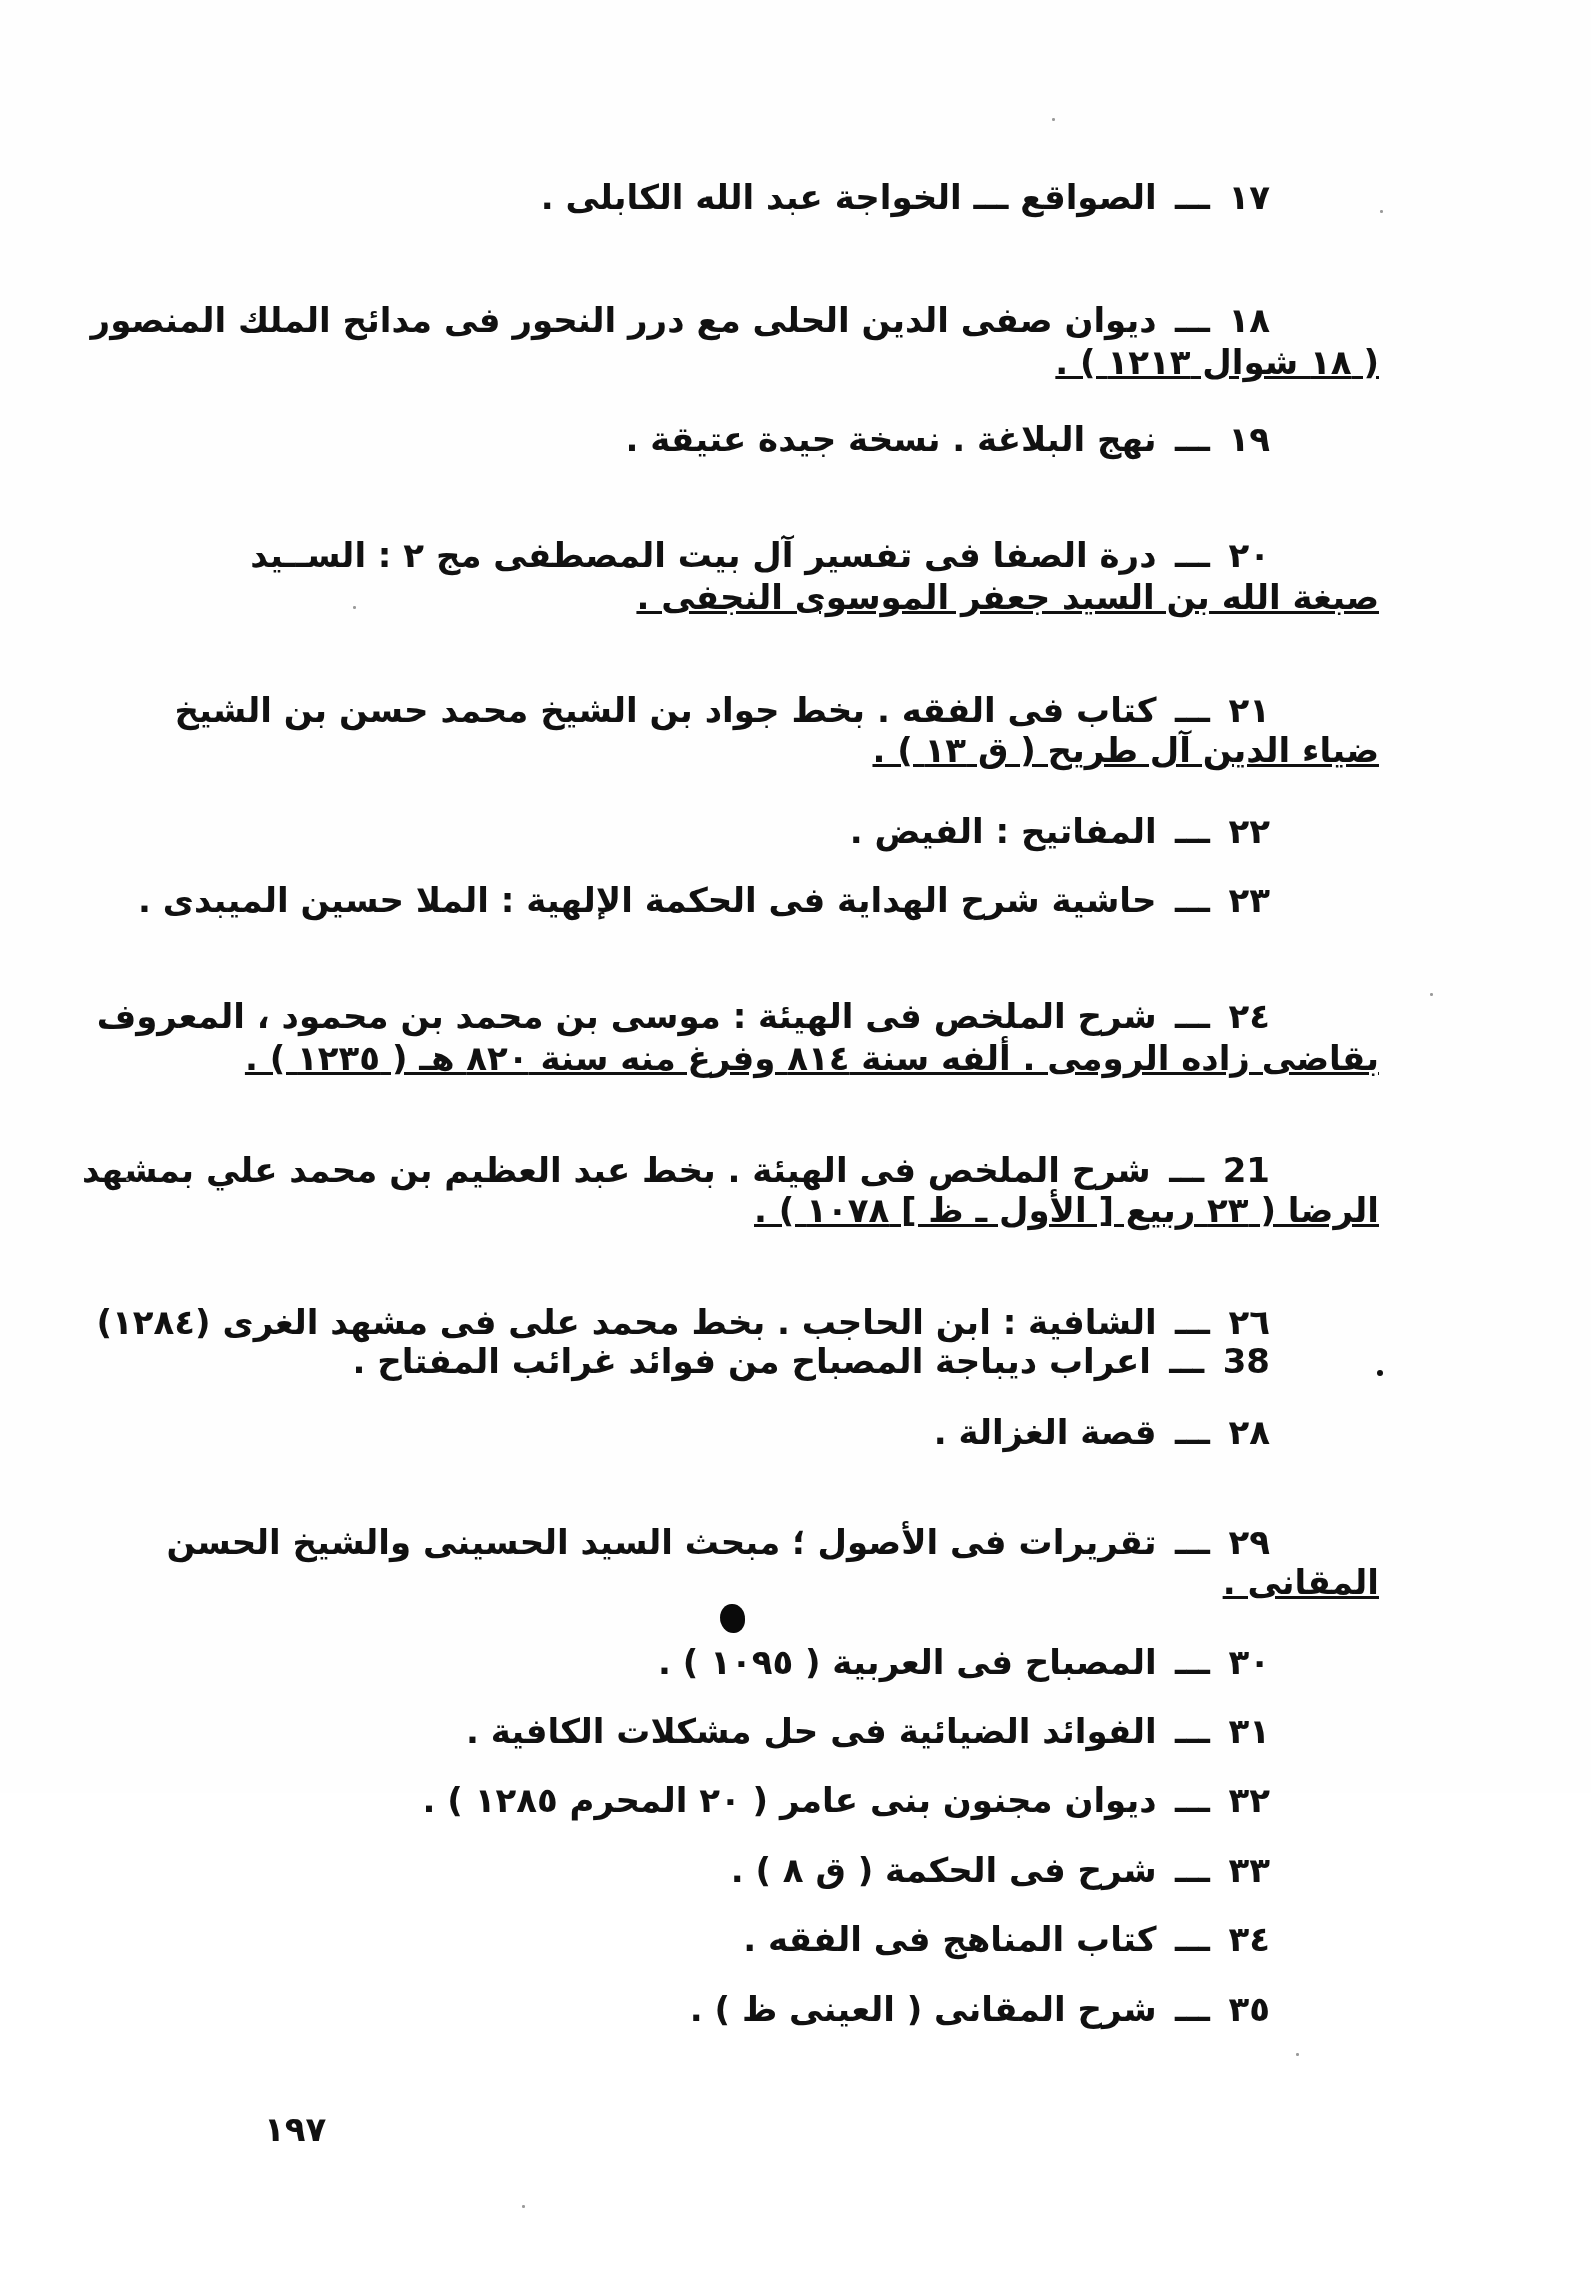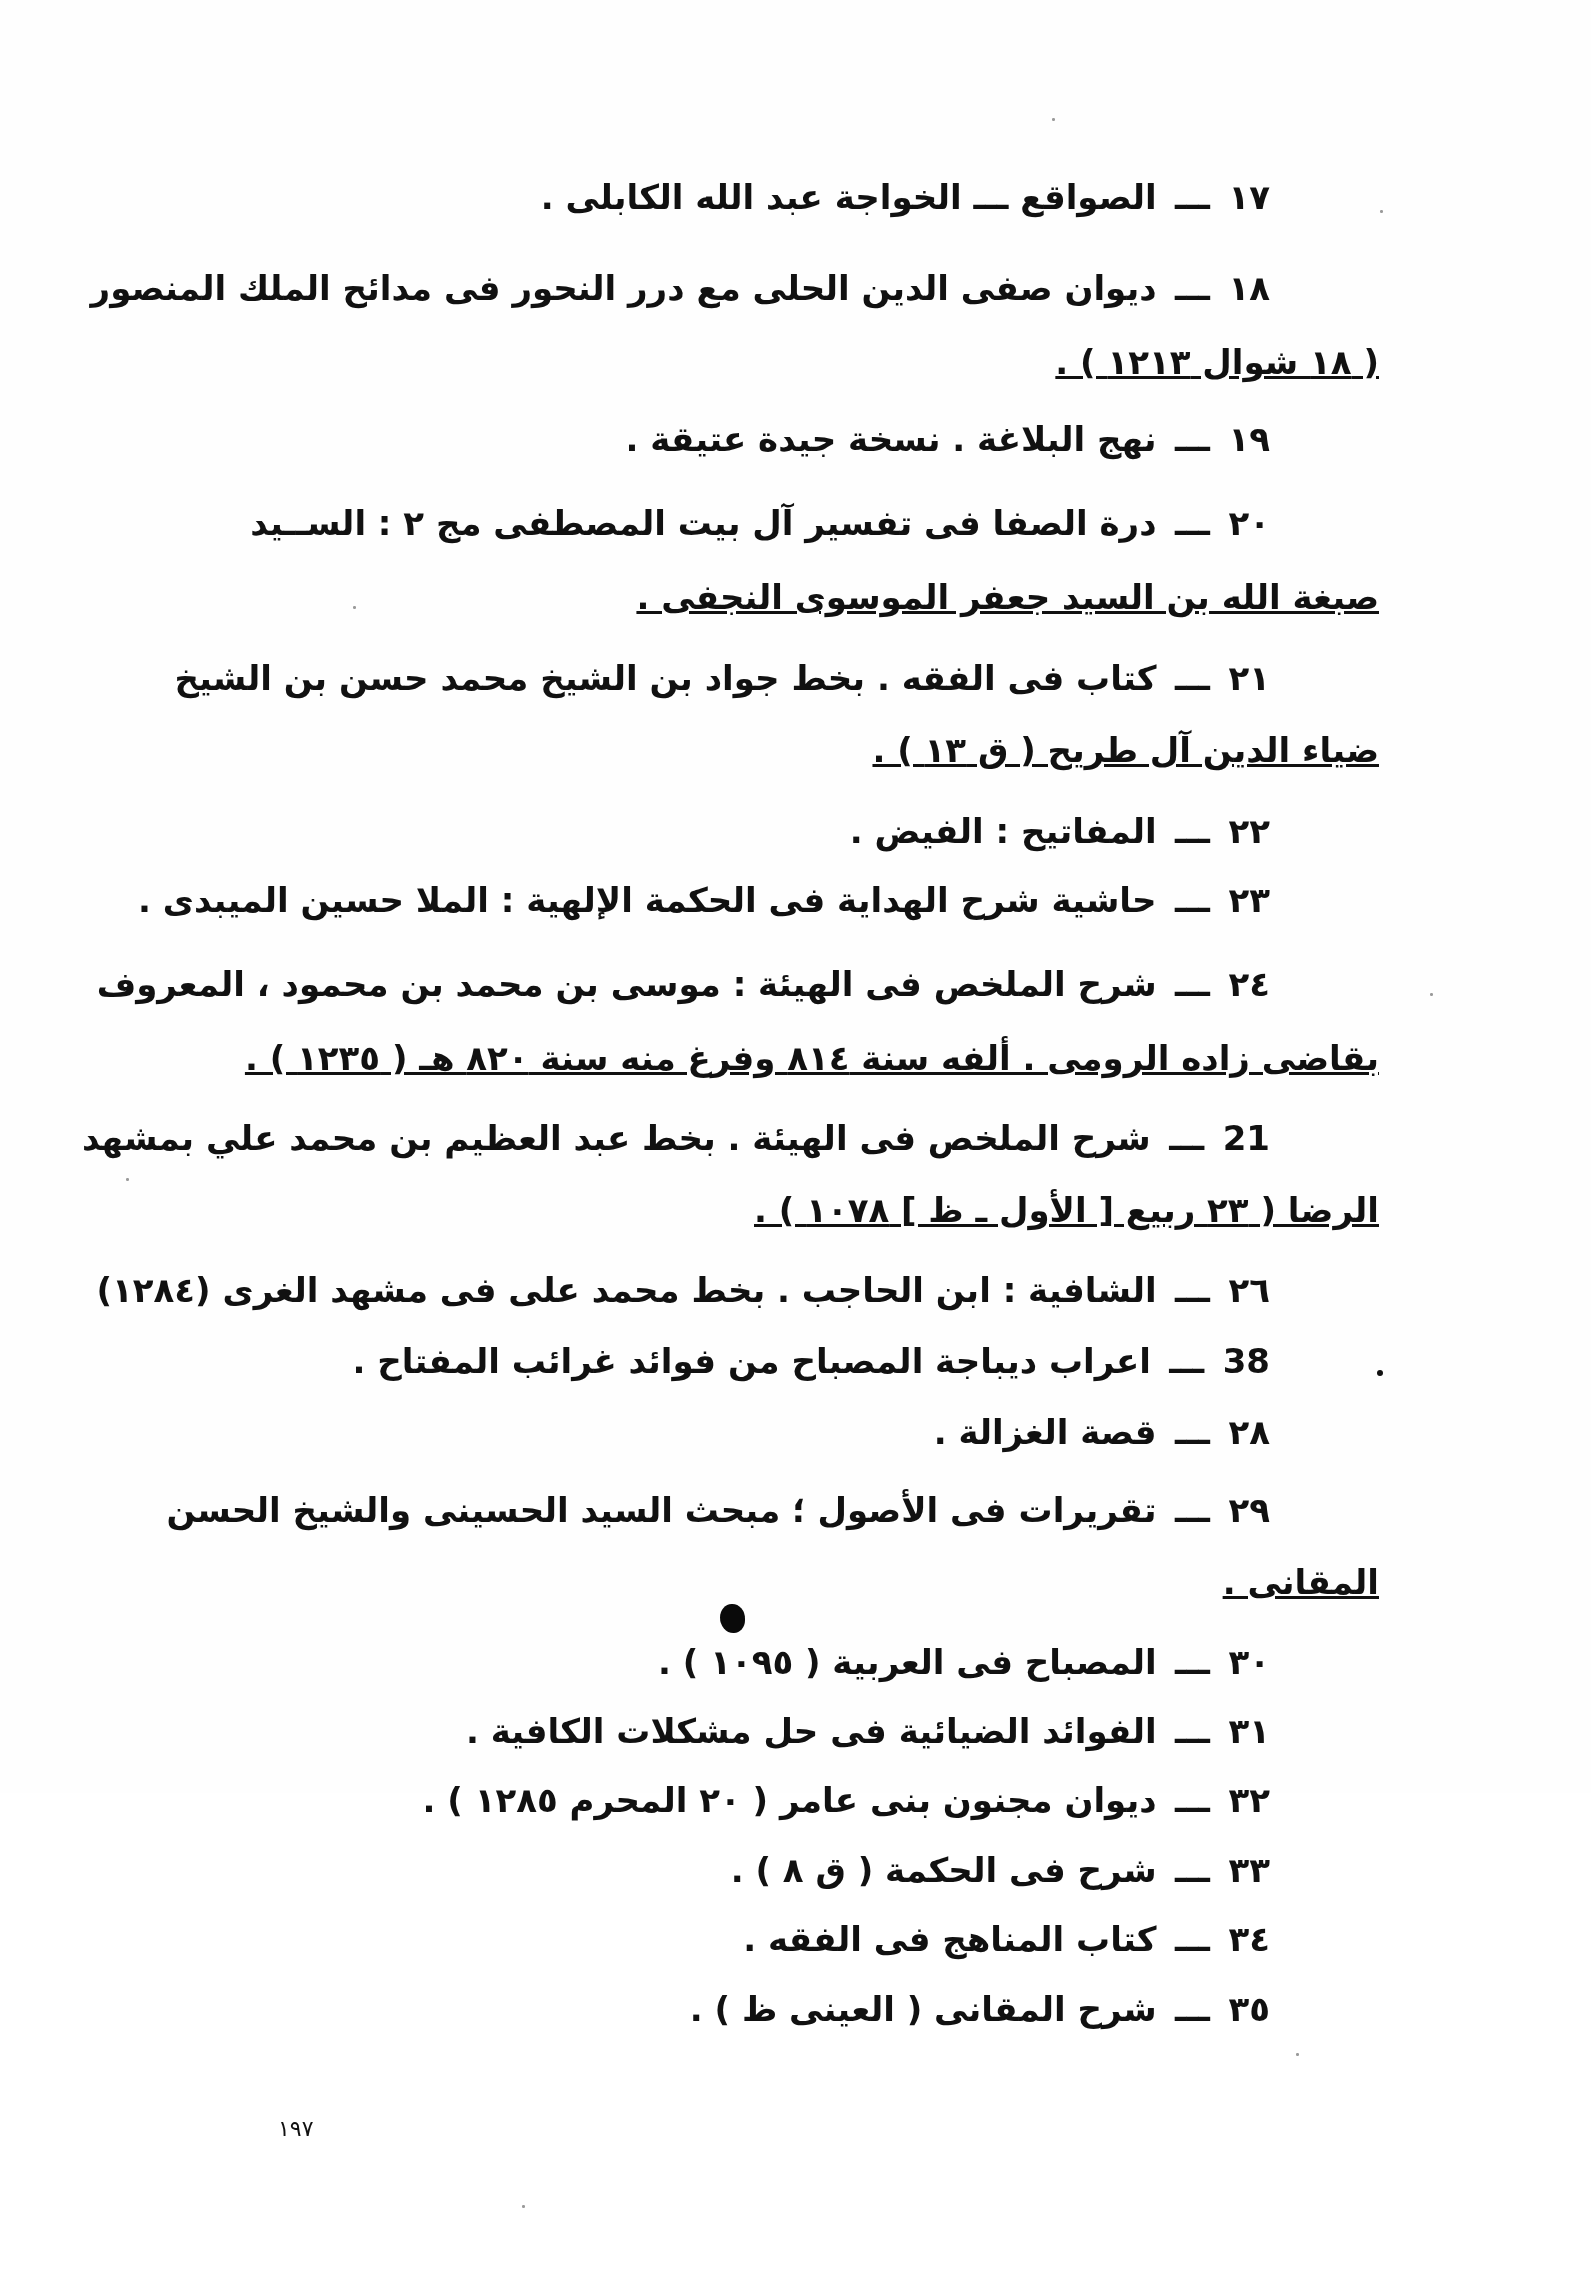--- a/index.html
+++ b/index.html
@@ -28,31 +28,31 @@
       font-size: 34px;
       line-height: 50px;
       font-weight: bold;
       direction: rtl;
       unicode-bidi: plaintext;
       letter-spacing: 0;
     }
     
     .first { right: 321px; }
     
-    .full  { right: 321px; left: 278px; text-align: justify; text-align-last: justify; }
+    .full  { right: 321px; left: 278px; text-align: justify; text-align-last: justify; margin-top: 32px; }
     
     .cont  { right: 212px; text-decoration: underline; }
     .num { display: inline-block; }
     .dash { display: inline-block; margin: 0 18.5px; }
     .page-number {
       position: absolute;
-      left: 278px;
+      left: 264px;
       top: 2104px;
-      font-size: 22px;
-      font-weight: normal;
+      font-size: 34px;
+      font-weight: bold;
       line-height: 50px;
       direction: rtl;
     }
     .ink-blot {
       position: absolute;
       left: 720px;
       top: 1604px;
       width: 25px;
       height: 29px;
       border-radius: 48% 52% 45% 55%;

